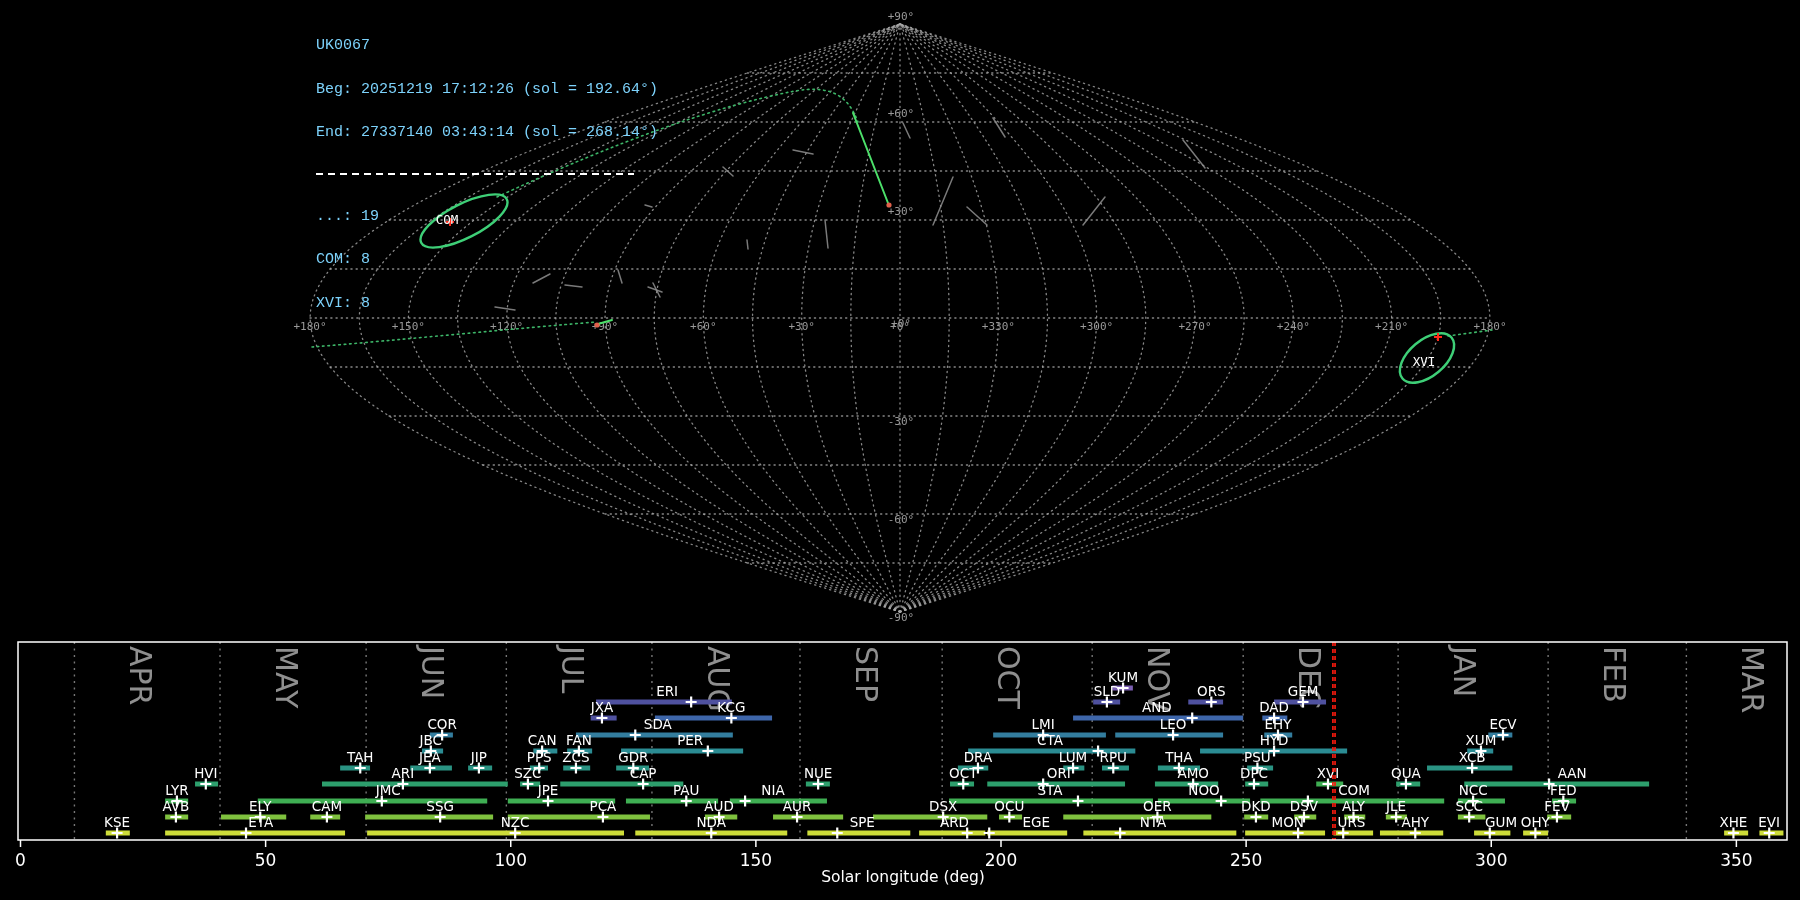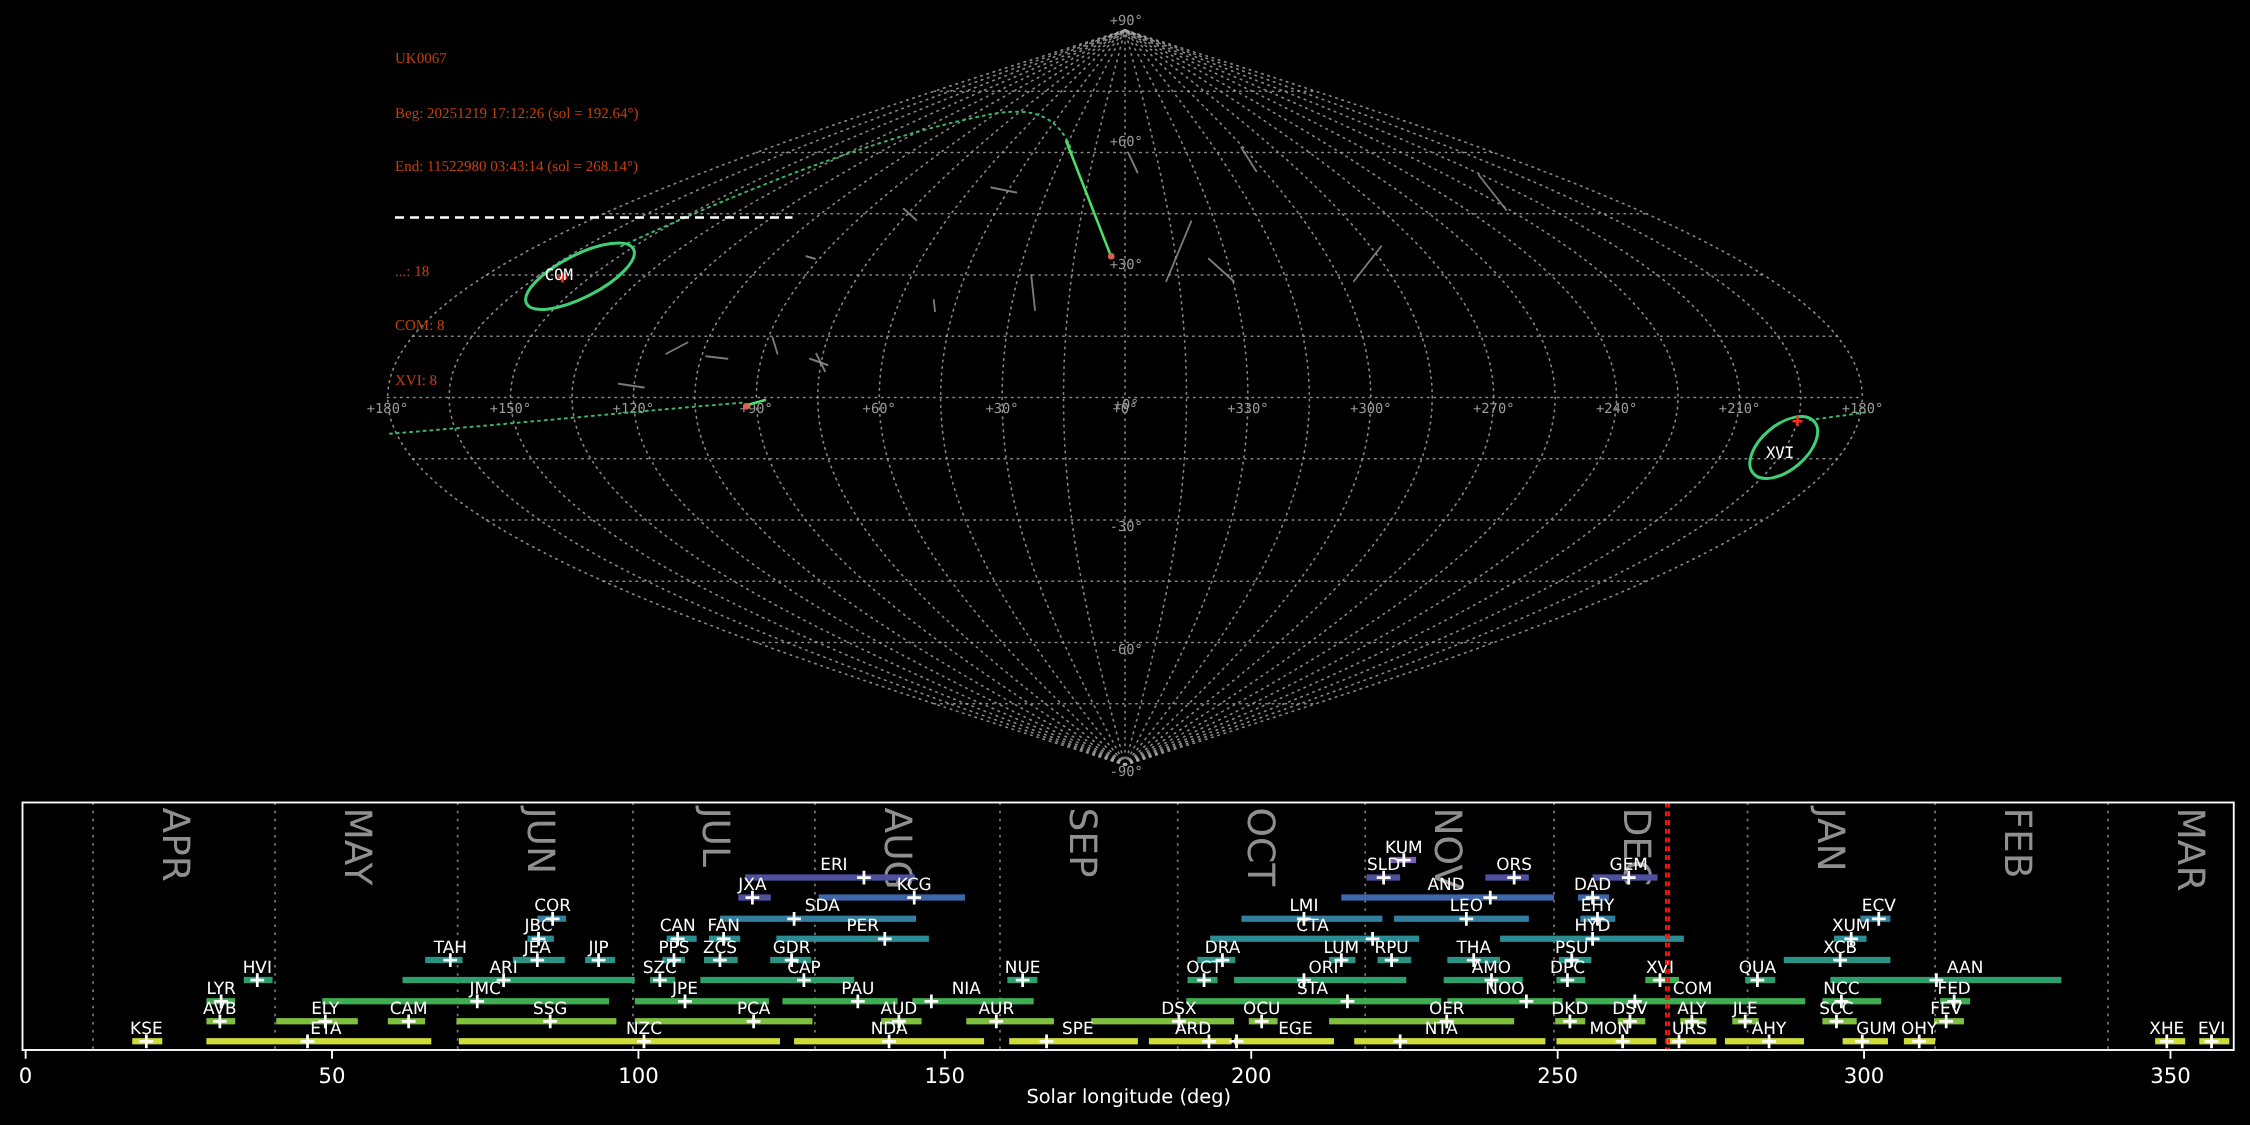--- a/index.html
+++ b/index.html
@@ -1,36 +1,36 @@
 <!DOCTYPE html>
 <html><head>
 <meta charset="utf-8">
 <style>
   html,body{margin:0;padding:0;background:#000;}
   body{width:1800px;height:900px;position:relative;overflow:hidden;
        font-family:"DejaVu Sans",sans-serif;}
   #plot-svg{position:absolute;left:0;top:0;}
   #header-block{
-    position:absolute;left:316px;top:10px;color:#c2410c;
-    font-family:Liberation Serif, serif;font-size:12px;line-height:14.5px;
+    position:absolute;left:316px;top:10px;color:#7dd3fc;
+    font-family:Liberation Mono, monospace;font-size:15px;line-height:14.5px;
     white-space:pre;z-index:5;
   }
   #header-sep{width:318px;height:2px;margin:3px 0 6px 0;
     background:repeating-linear-gradient(90deg,#fff 0 7px,transparent 7px 12px);}
   text{user-select:none;}
 </style>
 </head>
 <body>
 
 <div id="header-block">
   <div>UK0067</div>
   <div>Beg: 20251219 17:12:26 (sol = 192.64°)</div>
-  <div>End: 11522980 03:43:14 (sol = 268.14°)</div>
+  <div>End: 27337140 03:43:14 (sol = 268.14°)</div>
   <div id="header-sep"></div>
-  <div>...: 18</div>
+  <div>...: 19</div>
   <div>COM: 8</div>
   <div>XVI: 8</div>
 </div>
 
 <svg id="plot-svg" width="1800" height="900">
     <line x1="747.2967633895128" y1="563" x2="1052.7032366104872" y2="563" stroke="#a8a8a8" stroke-width="1.3" stroke-dasharray="1.2 4" stroke-linecap="round" fill="none" opacity="0.8"></line>
     <line x1="605" y1="514" x2="1195" y2="514" stroke="#a8a8a8" stroke-width="1.3" stroke-dasharray="1.2 4" stroke-linecap="round" fill="none" opacity="0.8"></line>
     <line x1="482.80699909993695" y1="465" x2="1317.193000900063" y2="465" stroke="#a8a8a8" stroke-width="1.3" stroke-dasharray="1.2 4" stroke-linecap="round" fill="none" opacity="0.8"></line>
     <line x1="389.04501176718117" y1="416" x2="1410.9549882328188" y2="416" stroke="#a8a8a8" stroke-width="1.3" stroke-dasharray="1.2 4" stroke-linecap="round" fill="none" opacity="0.8"></line>
     <line x1="330.10376248944965" y1="367" x2="1469.8962375105502" y2="367" stroke="#a8a8a8" stroke-width="1.3" stroke-dasharray="1.2 4" stroke-linecap="round" fill="none" opacity="0.8"></line>

